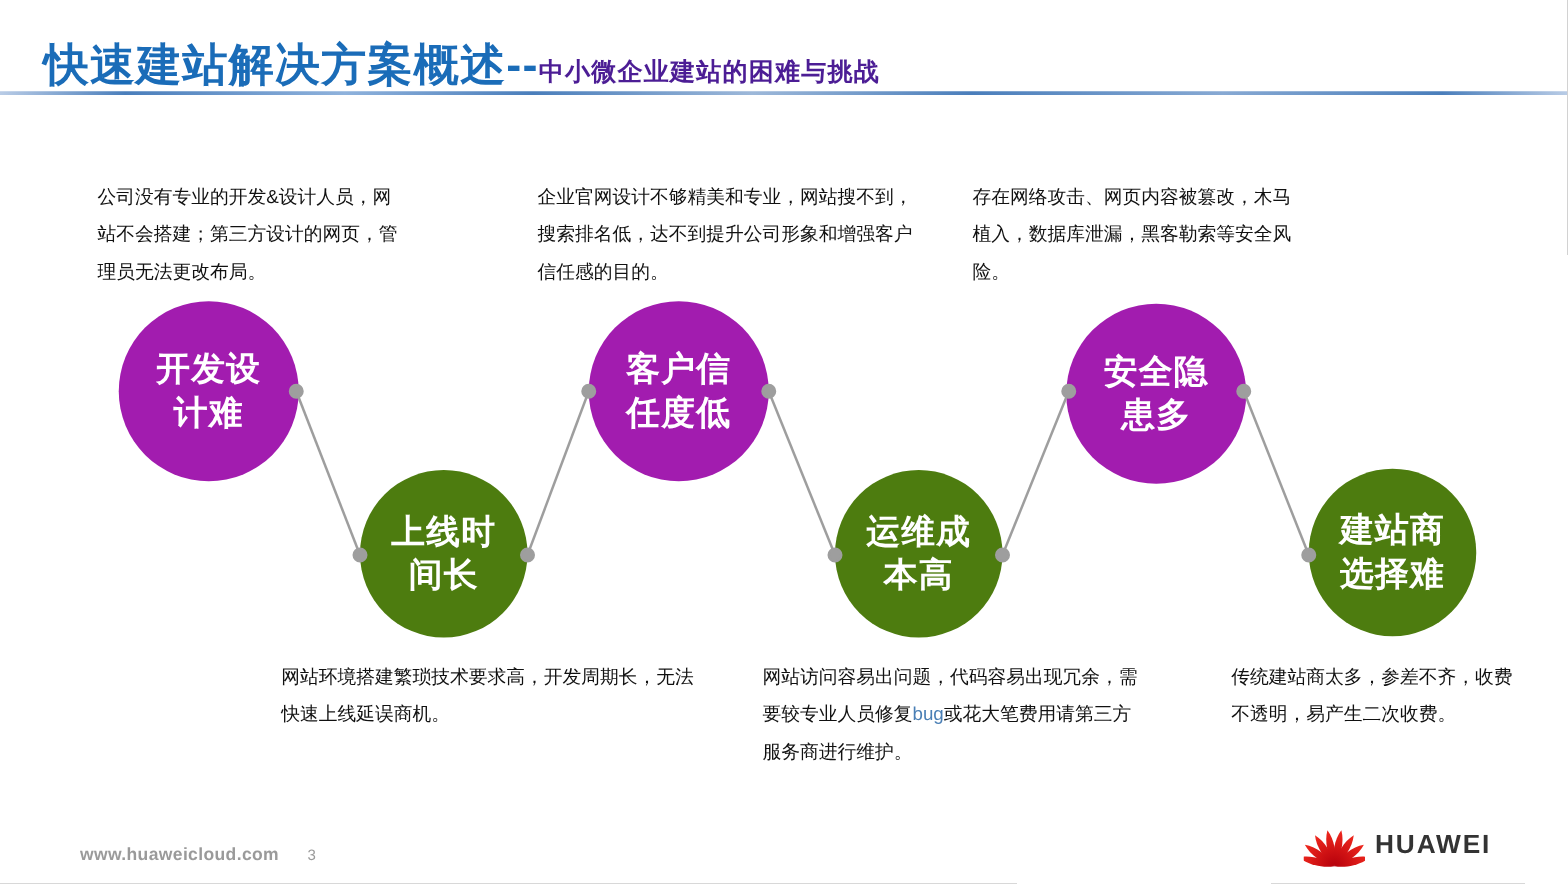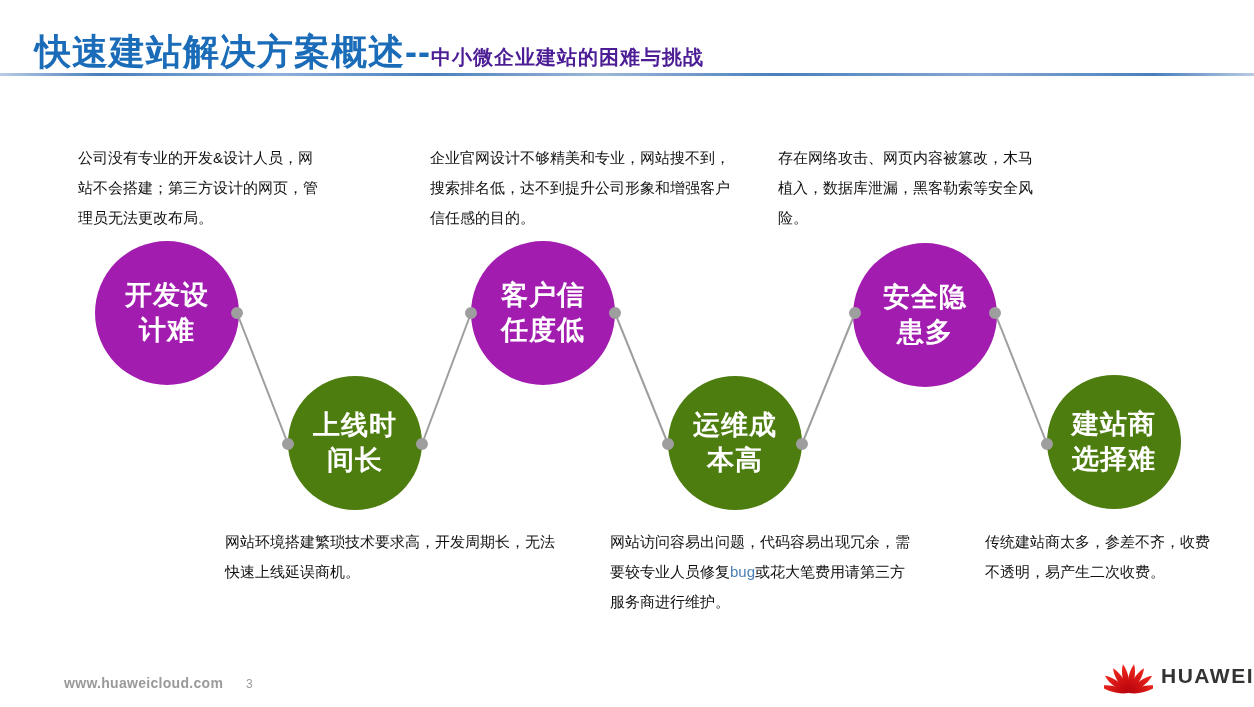--- a/index.html
+++ b/index.html
@@ -38,21 +38,21 @@
   .bubble.c2 { left:288px;  top:376px; }
   .bubble.c3 { left:471px;  top:241px; }
   .bubble.c4 { left:668px;  top:376px; }
   .bubble.c5 { left:853px;  top:243px; }
   .bubble.c6 { left:1047px; top:375px; }
   
   .connectors { position:absolute; left:0; top:0; width:1254px; height:707px; z-index:3; pointer-events:none; }
   
   .footer-url  { position:absolute; left:64px;  top:675px; font-size:14px; font-weight:bold; color:#9a9a9a; letter-spacing:0.3px; }
   .footer-page { position:absolute; left:246px; top:677px; font-size:12px; color:#9a9a9a; }
-  .brand { position:absolute; left:1104px; top:652px; width:150px; height:48px; display:flex; align-items:center;justify-content:space-between; }
+  .brand { position:absolute; left:1043px; top:652px; width:150px; height:48px; display:flex; align-items:center;justify-content:space-between; }
   .brand-word { font-size:21px; font-weight:bold; color:#333333; letter-spacing:1.5px; margin-left:8px; }
 </style>
 </head>
 <body>
 
 <div class="slide">
 
   <div class="title">
     <span class="primary">快速建站解决方案概述--</span><span class="secondary">中小微企业建站的困难与挑战</span>
   </div>

